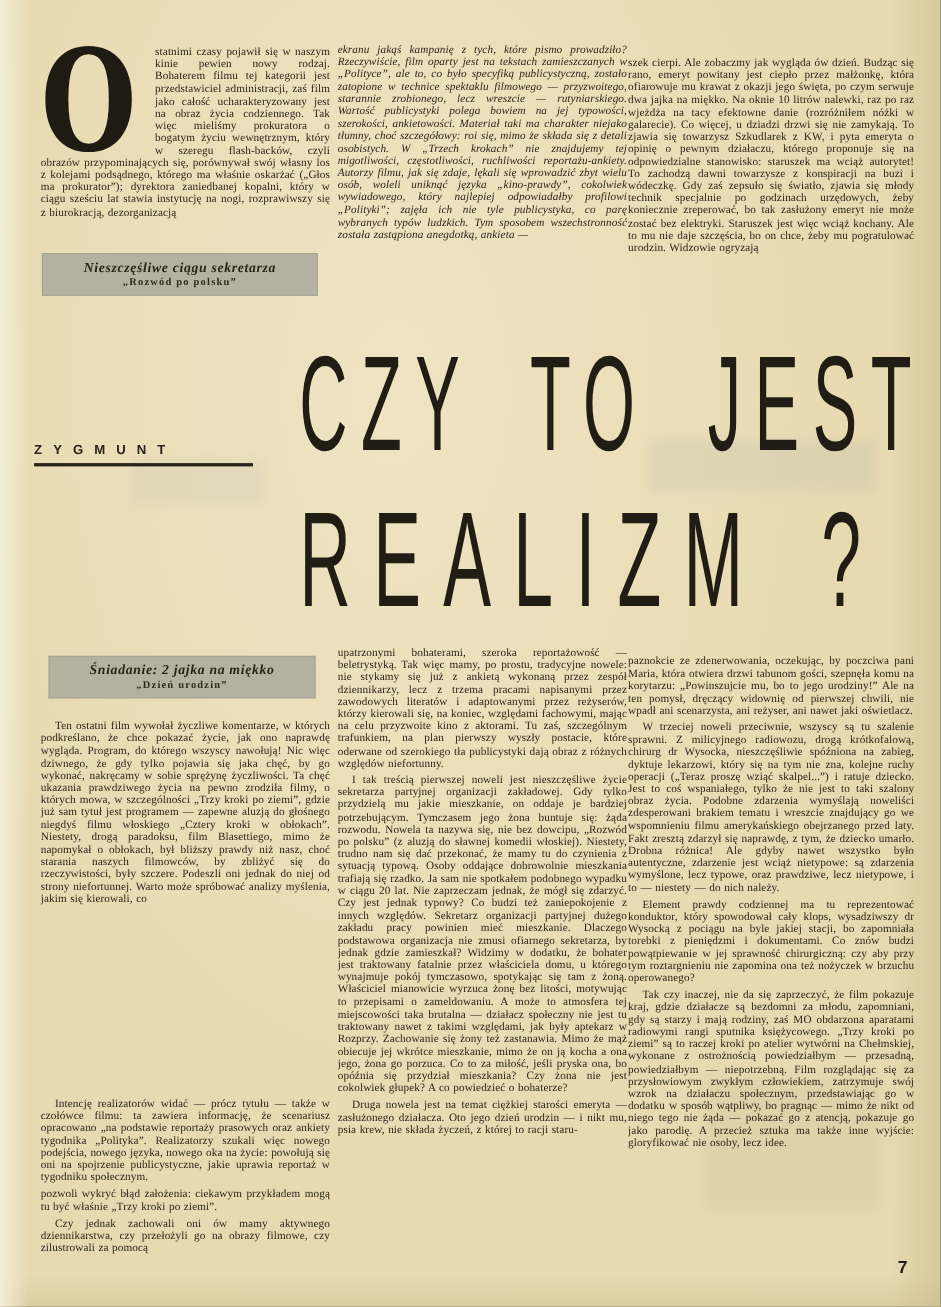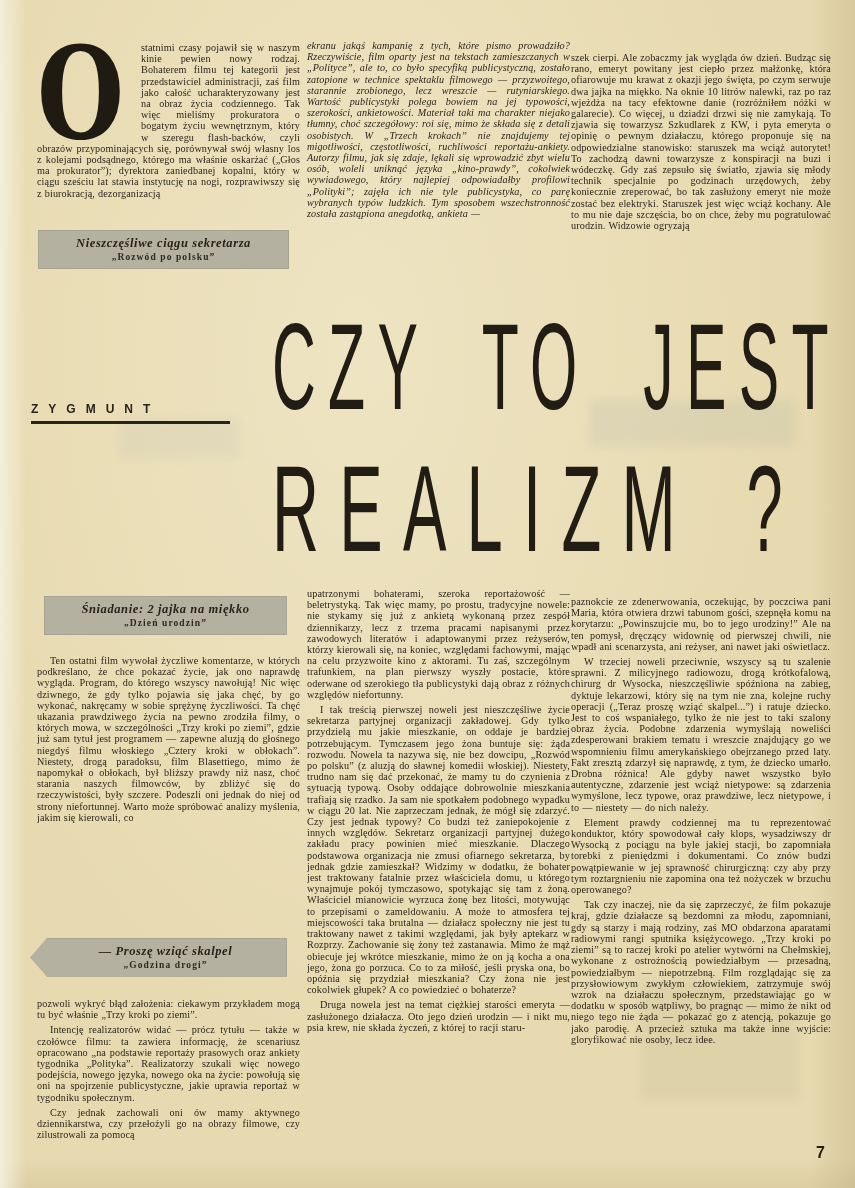--- a/index.html
+++ b/index.html
@@ -103,28 +103,24 @@
 
   <div class="caption c2">
     <div class="t">Śniadanie: 2 jajka na miękko</div>
     <div class="f">„Dzień urodzin”</div>
   </div>
 
   <section class="col mid-left">
     <p class="bt ind">Ten ostatni film wywołał życzliwe komentarze, w których podkreślano, że chce pokazać życie, jak ono naprawdę wygląda. Program, do którego wszyscy nawołują! Nic więc dziwnego, że gdy tylko pojawia się jaka chęć, by go wykonać, nakręcamy w sobie sprężynę życzliwości. Ta chęć ukazania prawdziwego życia na pewno zrodziła filmy, o których mowa, w szczególności „Trzy kroki po ziemi”, gdzie już sam tytuł jest programem — zapewne aluzją do głośnego niegdyś filmu włoskiego „Cztery kroki w obłokach”. Niestety, drogą paradoksu, film Blasettiego, mimo że napomykał o obłokach, był bliższy prawdy niż nasz, choć starania naszych filmowców, by zbliżyć się do rzeczywistości, były szczere. Podeszli oni jednak do niej od strony niefortunnej. Warto może spróbować analizy myślenia, jakim się kierowali, co</p>
   </section>
 
-  <div class="caption c3">
-    <div class="t">—  Proszę wziąć skalpel</div>
-    <div class="f">„Godzina drogi”</div>
-  </div>
 
   <section class="col bot-left">
+    <p class="bt ind">Intencję realizatorów widać — prócz tytułu — także w czołówce filmu: ta zawiera informację, że scenariusz opracowano „na podstawie reportaży prasowych oraz ankiety tygodnika „Polityka”. Realizatorzy szukali więc nowego podejścia, nowego języka, nowego oka na życie: powołują się oni na spojrzenie publicystyczne, jakie uprawia reportaż w tygodniku społecznym.</p>
     <p class="bt">pozwoli wykryć błąd założenia: ciekawym przykładem mogą tu być właśnie „Trzy kroki po ziemi”.</p>
-    <p class="bt ind">Intencję realizatorów widać — prócz tytułu — także w czołówce filmu: ta zawiera informację, że scenariusz opracowano „na podstawie reportaży prasowych oraz ankiety tygodnika „Polityka”. Realizatorzy szukali więc nowego podejścia, nowego języka, nowego oka na życie: powołują się oni na spojrzenie publicystyczne, jakie uprawia reportaż w tygodniku społecznym.</p>
     <p class="bt ind">Czy jednak zachowali oni ów mamy aktywnego dziennikarstwa, czy przełożyli go na obrazy filmowe, czy zilustrowali za pomocą</p>
   </section>
 
   <section class="col mid-mid">
     <p class="bt">upatrzonymi bohaterami, szeroka reportażowość — beletrystyką. Tak więc mamy, po prostu, tradycyjne nowele: nie stykamy się już z ankietą wykonaną przez zespół dziennikarzy, lecz z trzema pracami napisanymi przez zawodowych literatów i adaptowanymi przez reżyserów, którzy kierowali się, na koniec, względami fachowymi, mając na celu przyzwoite kino z aktorami. Tu zaś, szczególnym trafunkiem, na plan pierwszy wyszły postacie, które oderwane od szerokiego tła publicystyki dają obraz z różnych względów niefortunny.</p>
     <p class="bt ind">I tak treścią pierwszej noweli jest nieszczęśliwe życie sekretarza partyjnej organizacji zakładowej. Gdy tylko przydzielą mu jakie mieszkanie, on oddaje je bardziej potrzebującym. Tymczasem jego żona buntuje się: żąda rozwodu. Nowela ta nazywa się, nie bez dowcipu, „Rozwód po polsku” (z aluzją do sławnej komedii włoskiej). Niestety, trudno nam się dać przekonać, że mamy tu do czynienia z sytuacją typową. Osoby oddające dobrowolnie mieszkania trafiają się rzadko. Ja sam nie spotkałem podobnego wypadku w ciągu 20 lat. Nie zaprzeczam jednak, że mógł się zdarzyć. Czy jest jednak typowy? Co budzi też zaniepokojenie z innych względów. Sekretarz organizacji partyjnej dużego zakładu pracy powinien mieć mieszkanie. Dlaczego podstawowa organizacja nie zmusi ofiarnego sekretarza, by jednak gdzie zamieszkał? Widzimy w dodatku, że bohater jest traktowany fatalnie przez właściciela domu, u którego wynajmuje pokój tymczasowo, spotykając się tam z żoną. Właściciel mianowicie wyrzuca żonę bez litości, motywując to przepisami o zameldowaniu. A może to atmosfera tej miejscowości taka brutalna — działacz społeczny nie jest tu traktowany nawet z takimi względami, jak były aptekarz w Rozprzy. Zachowanie się żony też zastanawia. Mimo że mąż obiecuje jej wkrótce mieszkanie, mimo że on ją kocha a ona jego, żona go porzuca. Co to za miłość, jeśli pryska ona, bo opóźnia się przydział mieszkania? Czy żona nie jest cokolwiek głupek? A co powiedzieć o bohaterze?</p>
     <p class="bt ind">Druga nowela jest na temat ciężkiej starości emeryta — zasłużonego działacza. Oto jego dzień urodzin — i nikt mu, psia krew, nie składa życzeń, z której to racji staru-</p>
   </section>
 
   <section class="col mid-right">

